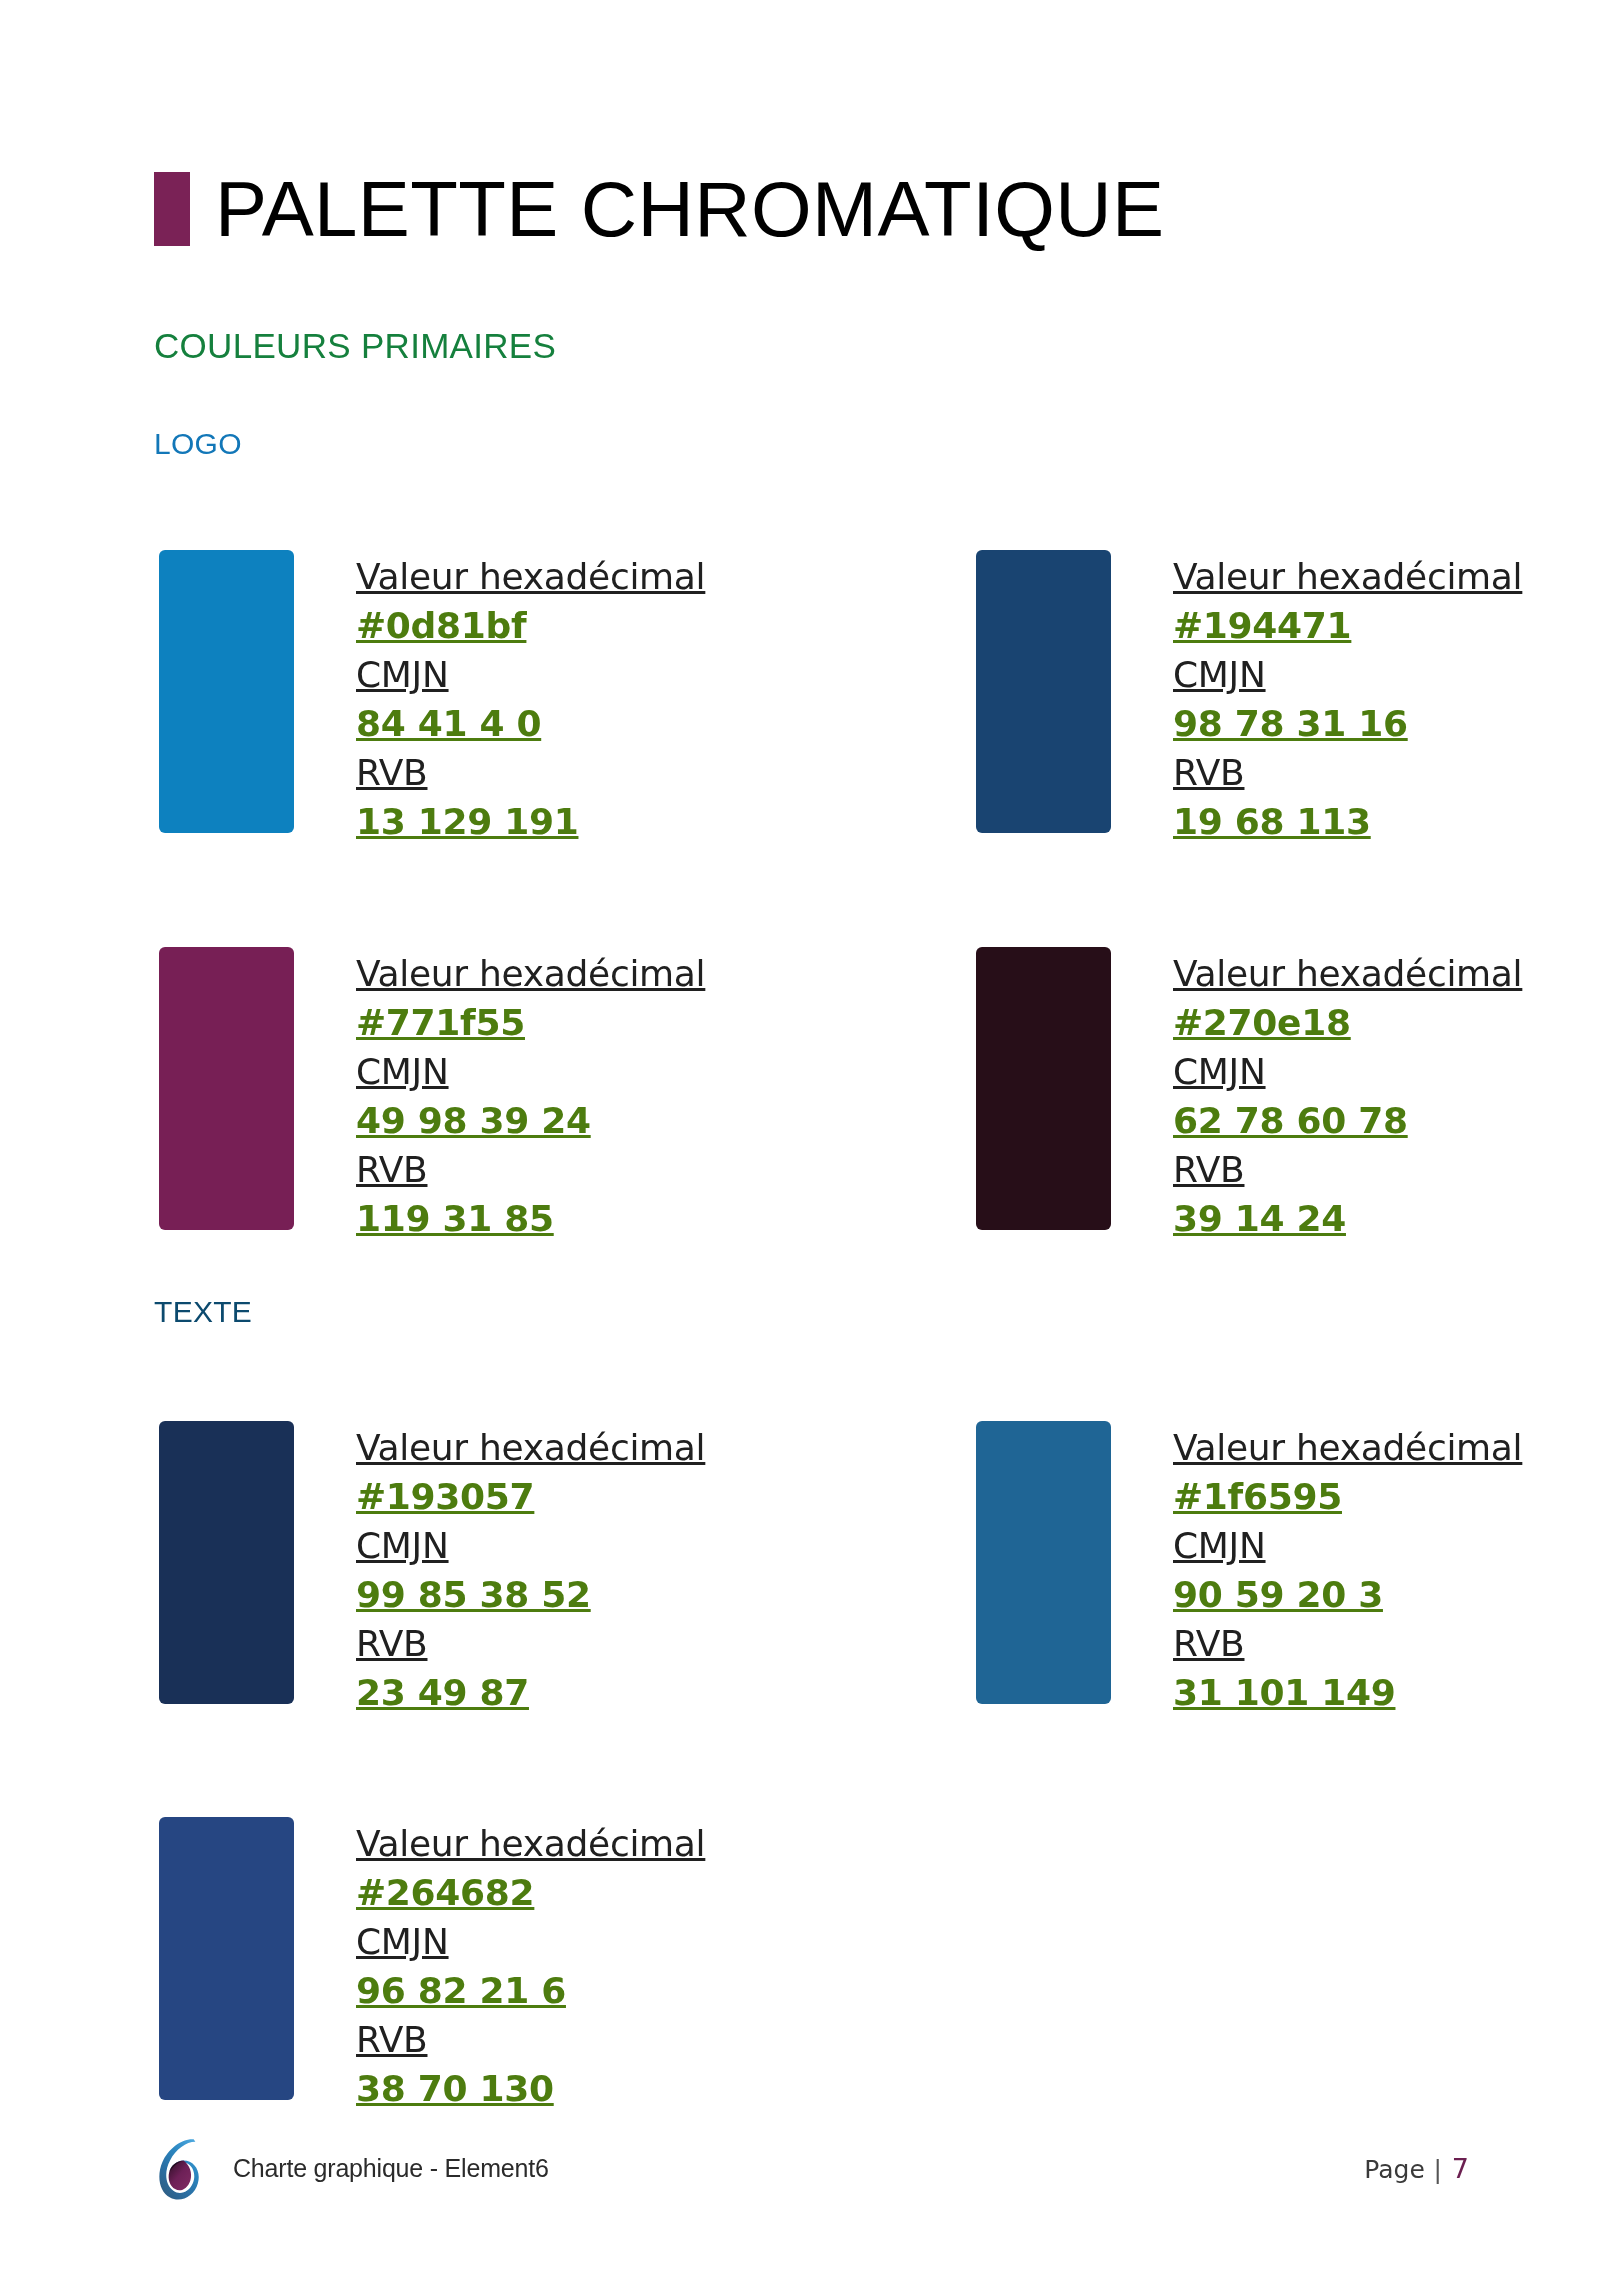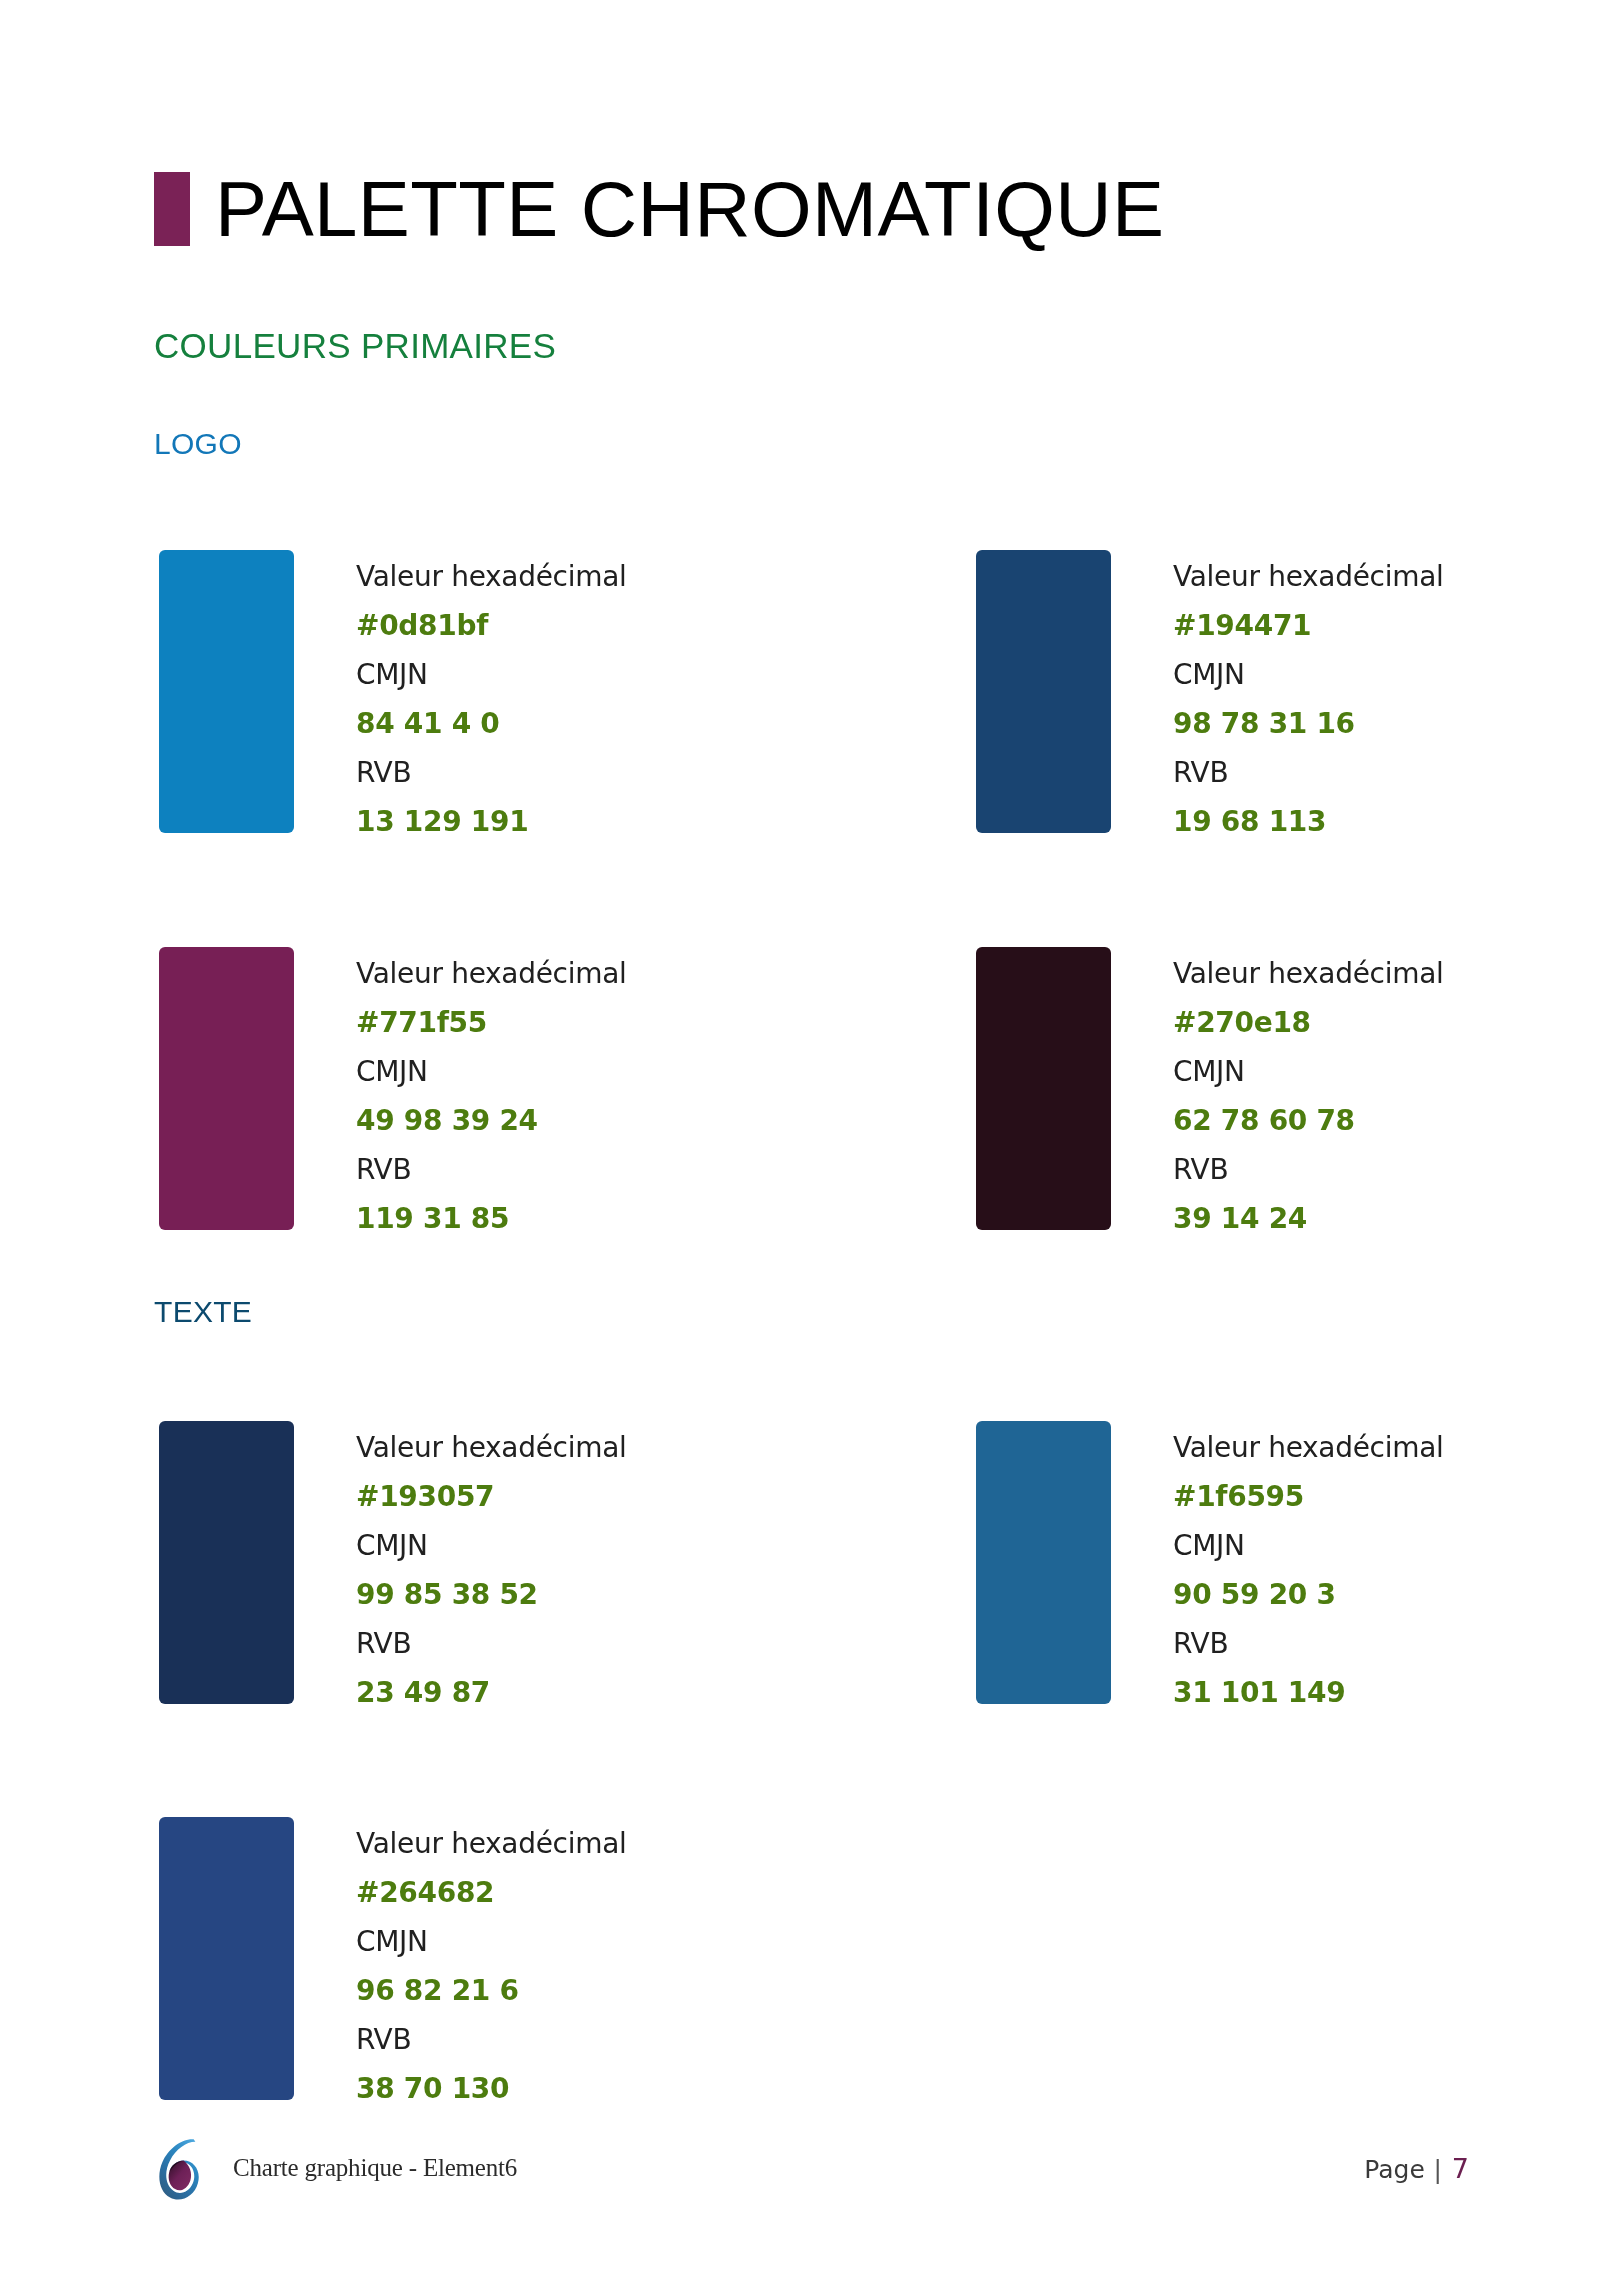--- a/index.html
+++ b/index.html
@@ -78,25 +78,26 @@
     height: 283px;
     border-radius: 6px;
     flex: 0 0 auto;
   }
   .swatch-info {
     margin-left: 62px;
     padding-top: 1.7px;
     font-family: "DejaVu Sans", sans-serif;
   }
   .swatch-line {
-    font-size: 28px;
+    font-size: 36px;
     line-height: 49px;
     color: #1a1a1a;
     white-space: nowrap;
     letter-spacing: -0.3px;
+    text-decoration: underline;
   }
   .swatch-line.label {
     font-weight: 400;
     color: #202020;
   }
   .swatch-line.value {
     font-weight: 600;
     color: #4d7c0f;
   }
 
@@ -123,21 +124,21 @@
     display: flex;
     align-items: center;
   }
   .footer-logo {
     width: 54px;
     height: 68px;
     flex: 0 0 auto;
   }
   .footer-text {
     margin-left: 25px;
-    font-family: Liberation Serif, serif;
+    font-family: Liberation Sans, sans-serif;
     font-size: 25px;
     color: #2b2b2b;
     white-space: nowrap;
     letter-spacing: -0.2px;
   }
   .footer-right {
     position: absolute;
     right: 154px;
     top: 18.6px;
     display: flex;

